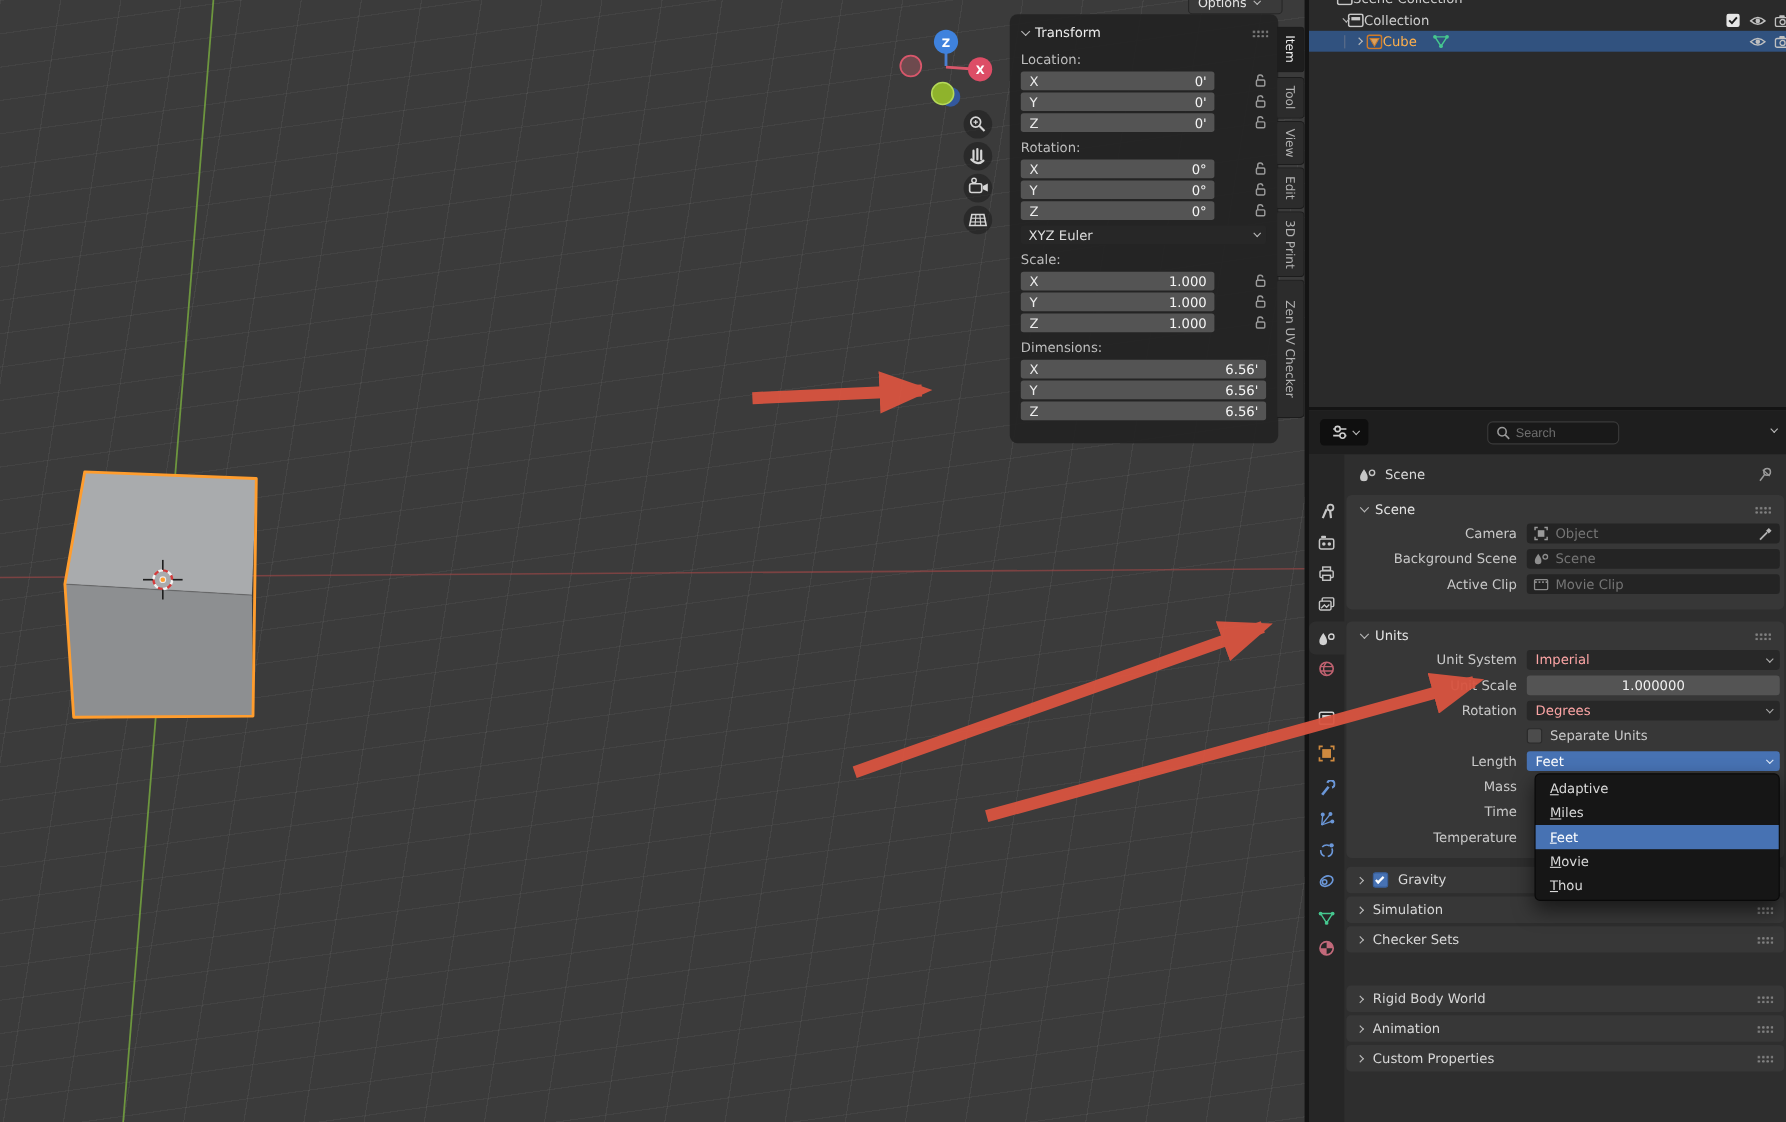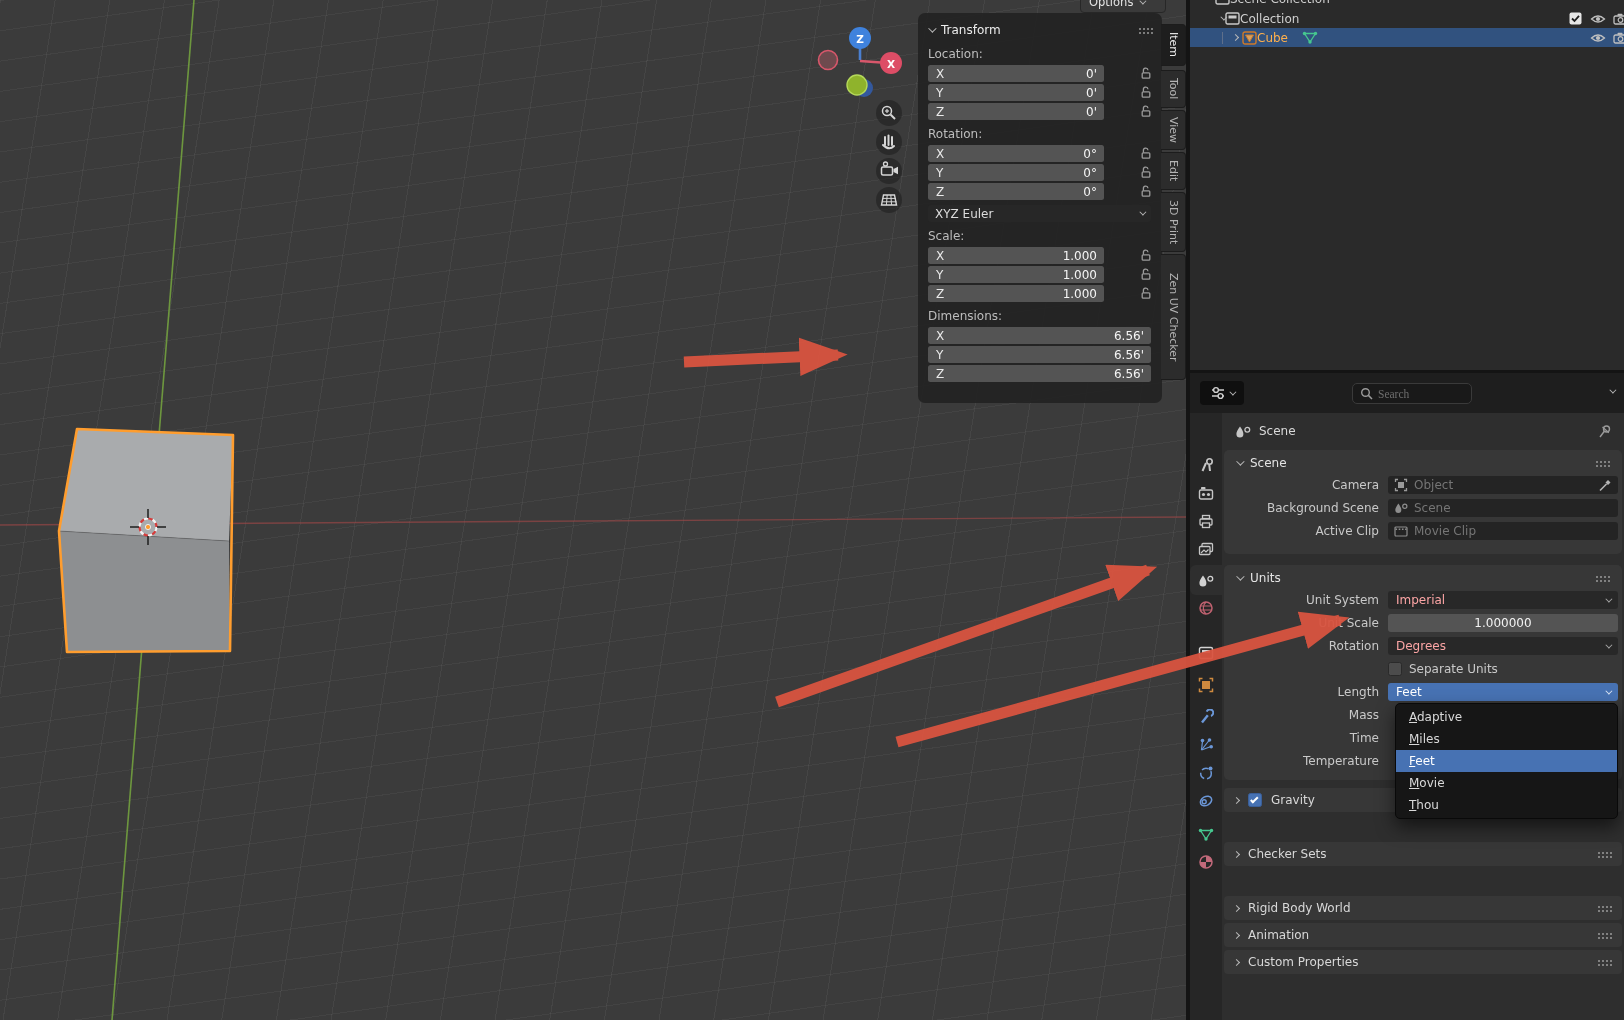--- a/index.html
+++ b/index.html
@@ -53,21 +53,21 @@
   .oic{position:absolute;top:3px}
   .cube-label{color:#ffb04c}
   .guide{width:1px;height:12px;background:#5f6f8a}
   
   .properties{position:absolute;left:1190px;top:373px;width:434px;height:647px;background:#2e2e2e;overflow:hidden}
   .prop-header{position:absolute;left:0;top:0;right:0;height:40px;background:#1e1e1e;display:flex;align-items:center}
   .etype-btn{position:absolute;left:10px;top:8px;width:44px;height:24px;background:#0f0f0f;border-radius:4px;
     display:flex;align-items:center;justify-content:center;gap:3px}
   .searchbox{position:absolute;left:162px;top:10px;width:120px;height:21px;background:#191919;
     border:1px solid #3a3a3a;border-radius:5px;display:flex;align-items:center;gap:5px;padding:0 7px}
-  .searchbox input{background:transparent;border:none;outline:none;color:#c9c9c9;width:80px;font-family:Liberation Serif, serif;font-size:11.5px}
+  .searchbox input{background:transparent;border:none;outline:none;color:#c9c9c9;width:80px;font-family:Liberation Sans, sans-serif;font-size:11.5px}
   .searchbox input::placeholder{color:#6e6e6e}
   .hdr-cv{position:absolute;right:10px;top:16px}
   .breadcrumb{position:absolute;left:32px;top:40px;right:0;height:36px;display:flex;align-items:center;gap:8px;padding-left:13px;color:#dadada}
   .pinbtn{margin-left:auto;margin-right:12px}
   .tabstrip{position:absolute;left:0;top:40px;bottom:0;width:32px;background:#262626}
   .ptab{position:absolute;left:0;width:32px;height:26px;display:flex;align-items:center;justify-content:center}
   .ptab-active-bg{position:absolute;left:0;width:34px;height:30px;background:#2e2e2e;border-radius:6px 0 0 6px}
   
   .panel{position:absolute;left:34px;right:2px;background:#373737;border-radius:5px;padding:0 4px 0 0}
   .panhead{display:flex;align-items:center;gap:8px;height:26px;padding:0 8px 0 12px;color:#e4e4e4}
@@ -644,20 +644,25 @@
   </div>
 
   <div class="cpanel" style="top:415px">
     <span class="cv right sm"></span>
     <span class="checkbox on">
         <span class="checkmark"></span>
       </span>
     <span>Gravity</span>
     <span class="dots"></span>
   </div>
+  <div class="cpanel" style="top:442px">
+    <span class="cv right sm"></span>
+    <span>Simulation</span>
+    <span class="dots"></span>
+  </div>
   <div class="cpanel" style="top:469px">
     <span class="cv right sm"></span>
     <span>Checker Sets</span>
     <span class="dots"></span>
   </div>
   <div class="cpanel" style="top:523px">
     <span class="cv right sm"></span>
     <span>Rigid Body World</span>
     <span class="dots"></span>
   </div>

